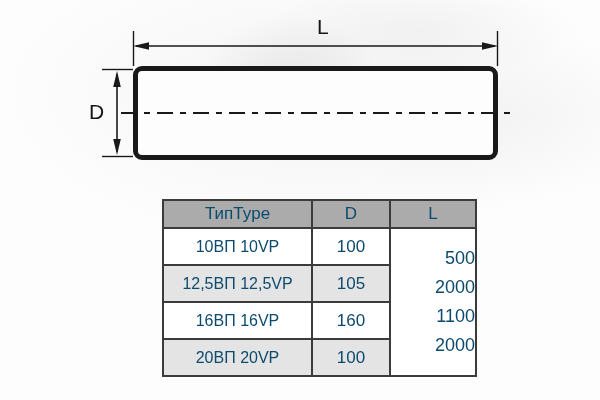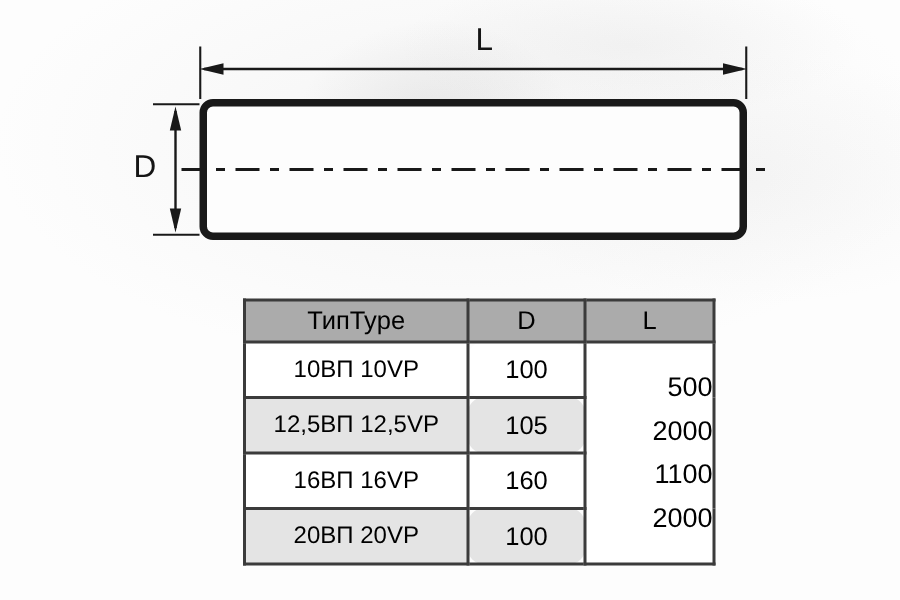--- a/index.html
+++ b/index.html
@@ -29,29 +29,29 @@
   .dim-label {
     position:absolute; font-size:21px; color:#151515; line-height:1;
   }
   .dim-label-l { left:317px; top:16px; }
   .dim-label-d { left:89px; top:101px; }
 
   
   table.spec {
     position:absolute; left:162px; top:199px;
     width:313px; border-collapse:collapse; table-layout:fixed;
-    font-size:16px; color:#000000;
+    font-size:16px; color:#0c4a6e;
   }
   table.spec td, table.spec th {
     border:2px solid #3b3b3b; text-align:center; vertical-align:middle;
     font-weight:normal; padding:0;
   }
   th.hdr { background:#ababab; height:28px; font-size:17px; }
   td.cell-type { height:37px; font-size:16px; }
-  td.cell-d { font-size:17px;border-radius:10px; }
+  td.cell-d { font-size:17px; }
   tr.row-alt td.cell-type, tr.row-alt td.cell-d { background:#e4e4e4; }
   tr.row-plain td.cell-type, tr.row-plain td.cell-d { background:#ffffff;text-align:center; }
   td.cell-l {
     background:#ffffff; font-size:18px; vertical-align:middle;
   }
   td.cell-l .l-val { line-height:29px; text-align:right; }
   col.c1 { width:149px; } col.c2 { width:78px; } col.c3 { width:86px; }
 </style>
 </head>
 <body>

